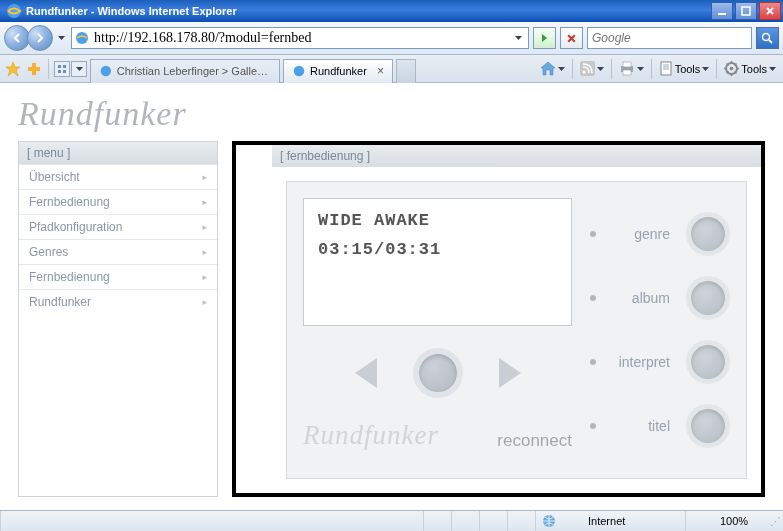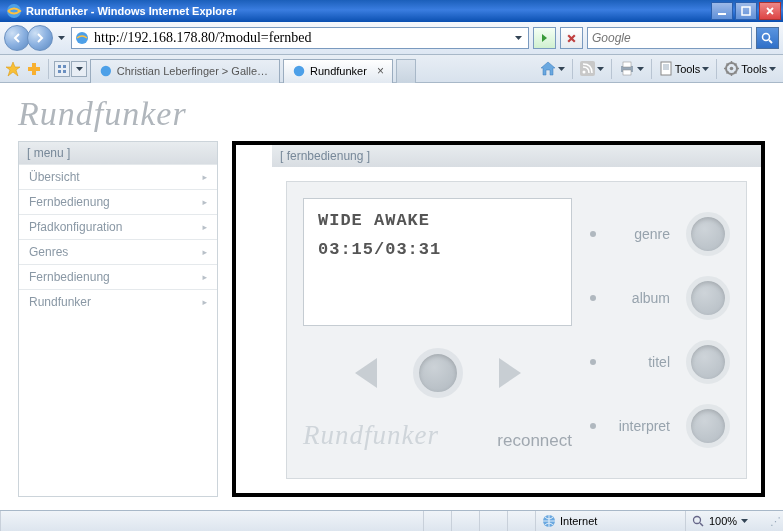--- a/index.html
+++ b/index.html
@@ -72,21 +72,21 @@
 .reconnect { color: #a0a8b0; font-size: 17px; cursor: pointer; }
 
 .right-col { width: 140px; display: flex; flex-direction: column; justify-content: space-around; padding: 4px 0; }
 .ctrl-row { display: flex; align-items: center; justify-content: space-between; }
 .ctrl-dot { width: 6px; height: 6px; border-radius: 50%; background: #b0b8bf; }
 .ctrl-label { color: #97a3ad; font-size: 14px; width: 58px; text-align: right; }
 .ctrl-btn { width: 44px; height: 44px; border-radius: 50%; background: radial-gradient(circle at 40% 35%, #ced4d9, #b4bcc3); border: 5px solid #e2e6e9; box-shadow: inset 0 2px 4px rgba(0,0,0,0.15); cursor: pointer; }
 
 
 .statusbar { height: 21px; background: linear-gradient(#f0f4f8, #dde5ee); border-top: 1px solid #a8b8c8; display: flex; align-items: center; font-size: 11px; }
-.statusbar .cell { border-left: 1px solid #c8d0da; height: 100%; display: flex; align-items: center; padding: 4px 6px; }
+.statusbar .cell { border-left: 1px solid #c8d0da; height: 100%; display: flex; align-items: center; padding: 4px 6px; gap: 28px; }
 .statusbar .stretch { flex: 1; }
 .zoom { display: flex; align-items: center; gap: 4px; }
 .grip { width: 16px; display: flex; justify-content: flex-end; padding-right: 2px; color: #9ab; }
 
 svg.chevd { width: 7px; height: 4px; }
 </style>
 </head>
 <body>
 
 <div class="titlebar">
@@ -330,26 +330,26 @@
               <div class="ctrl-label">genre</div>
               <div class="ctrl-btn"></div>
             </div>
           <div class="ctrl-row">
               <div class="ctrl-dot"></div>
               <div class="ctrl-label">album</div>
               <div class="ctrl-btn"></div>
             </div>
           <div class="ctrl-row">
               <div class="ctrl-dot"></div>
-              <div class="ctrl-label">titel</div>
+              <div class="ctrl-label">interpret</div>
               <div class="ctrl-btn"></div>
             </div>
           <div class="ctrl-row">
               <div class="ctrl-dot"></div>
-              <div class="ctrl-label">interpret</div>
+              <div class="ctrl-label">titel</div>
               <div class="ctrl-btn"></div>
             </div>
         </div>
       </div>
     </div>
   </div>
 </div>
 
 <div class="statusbar">
   <div class="cell stretch"></div>

